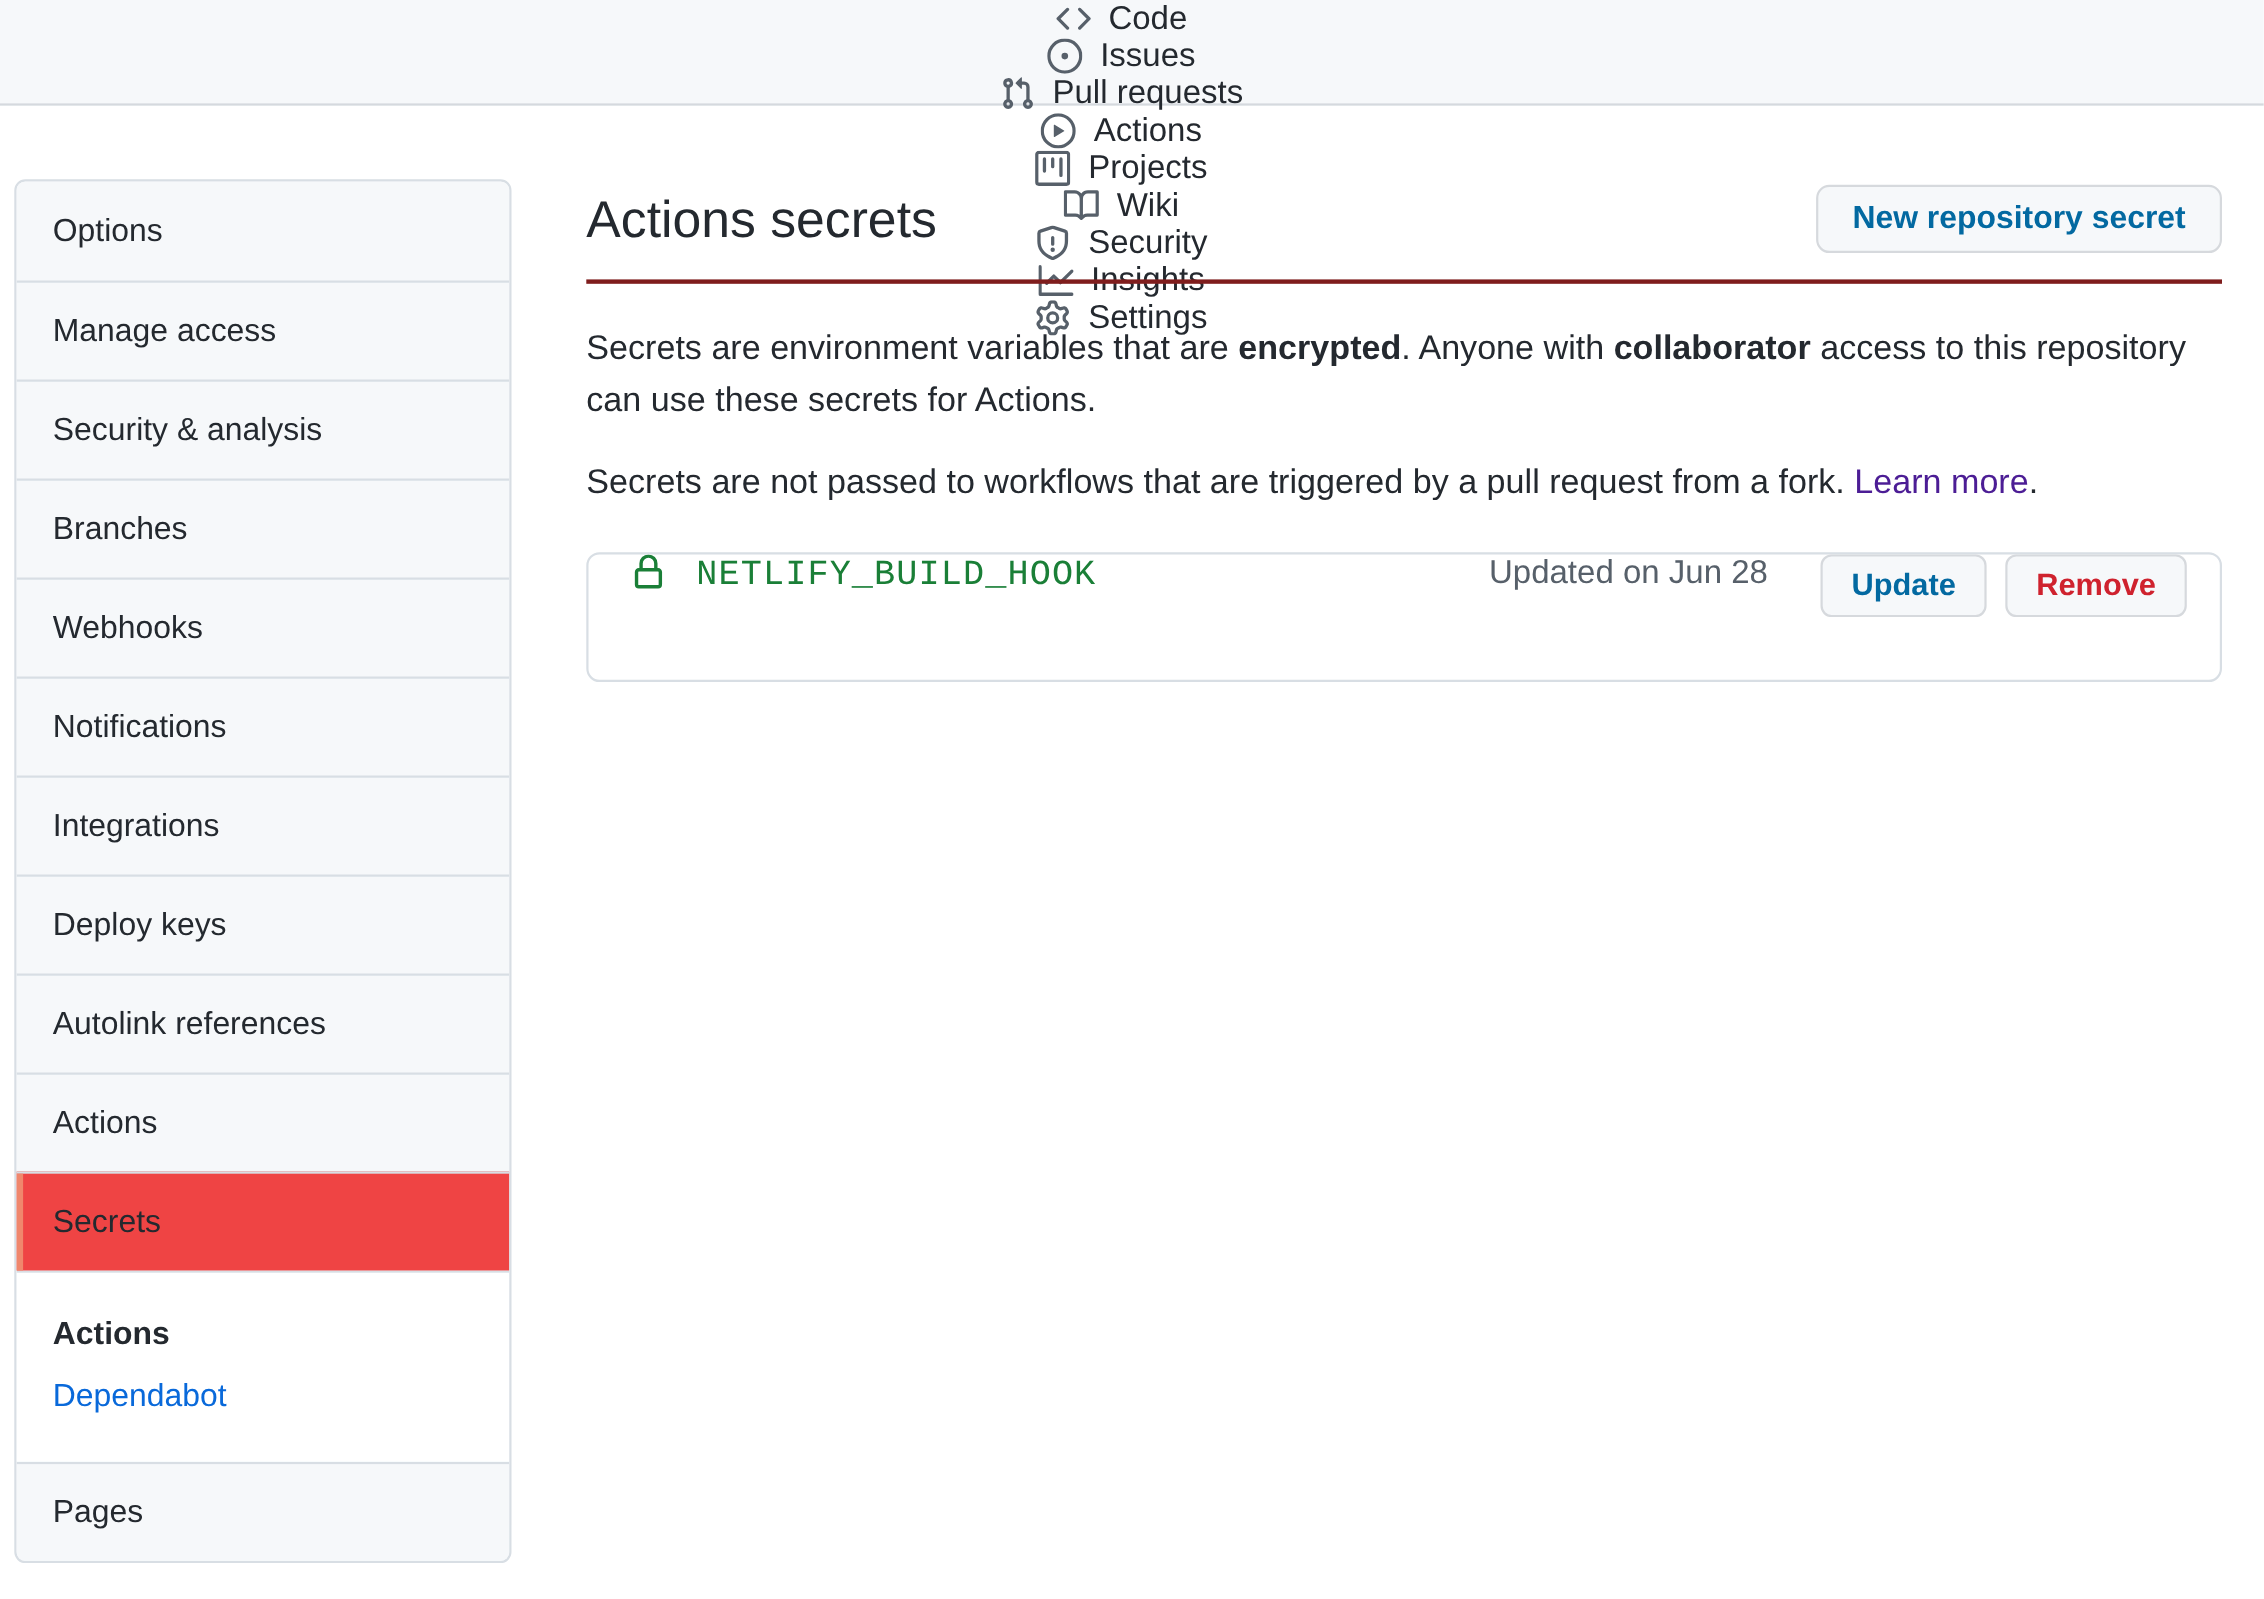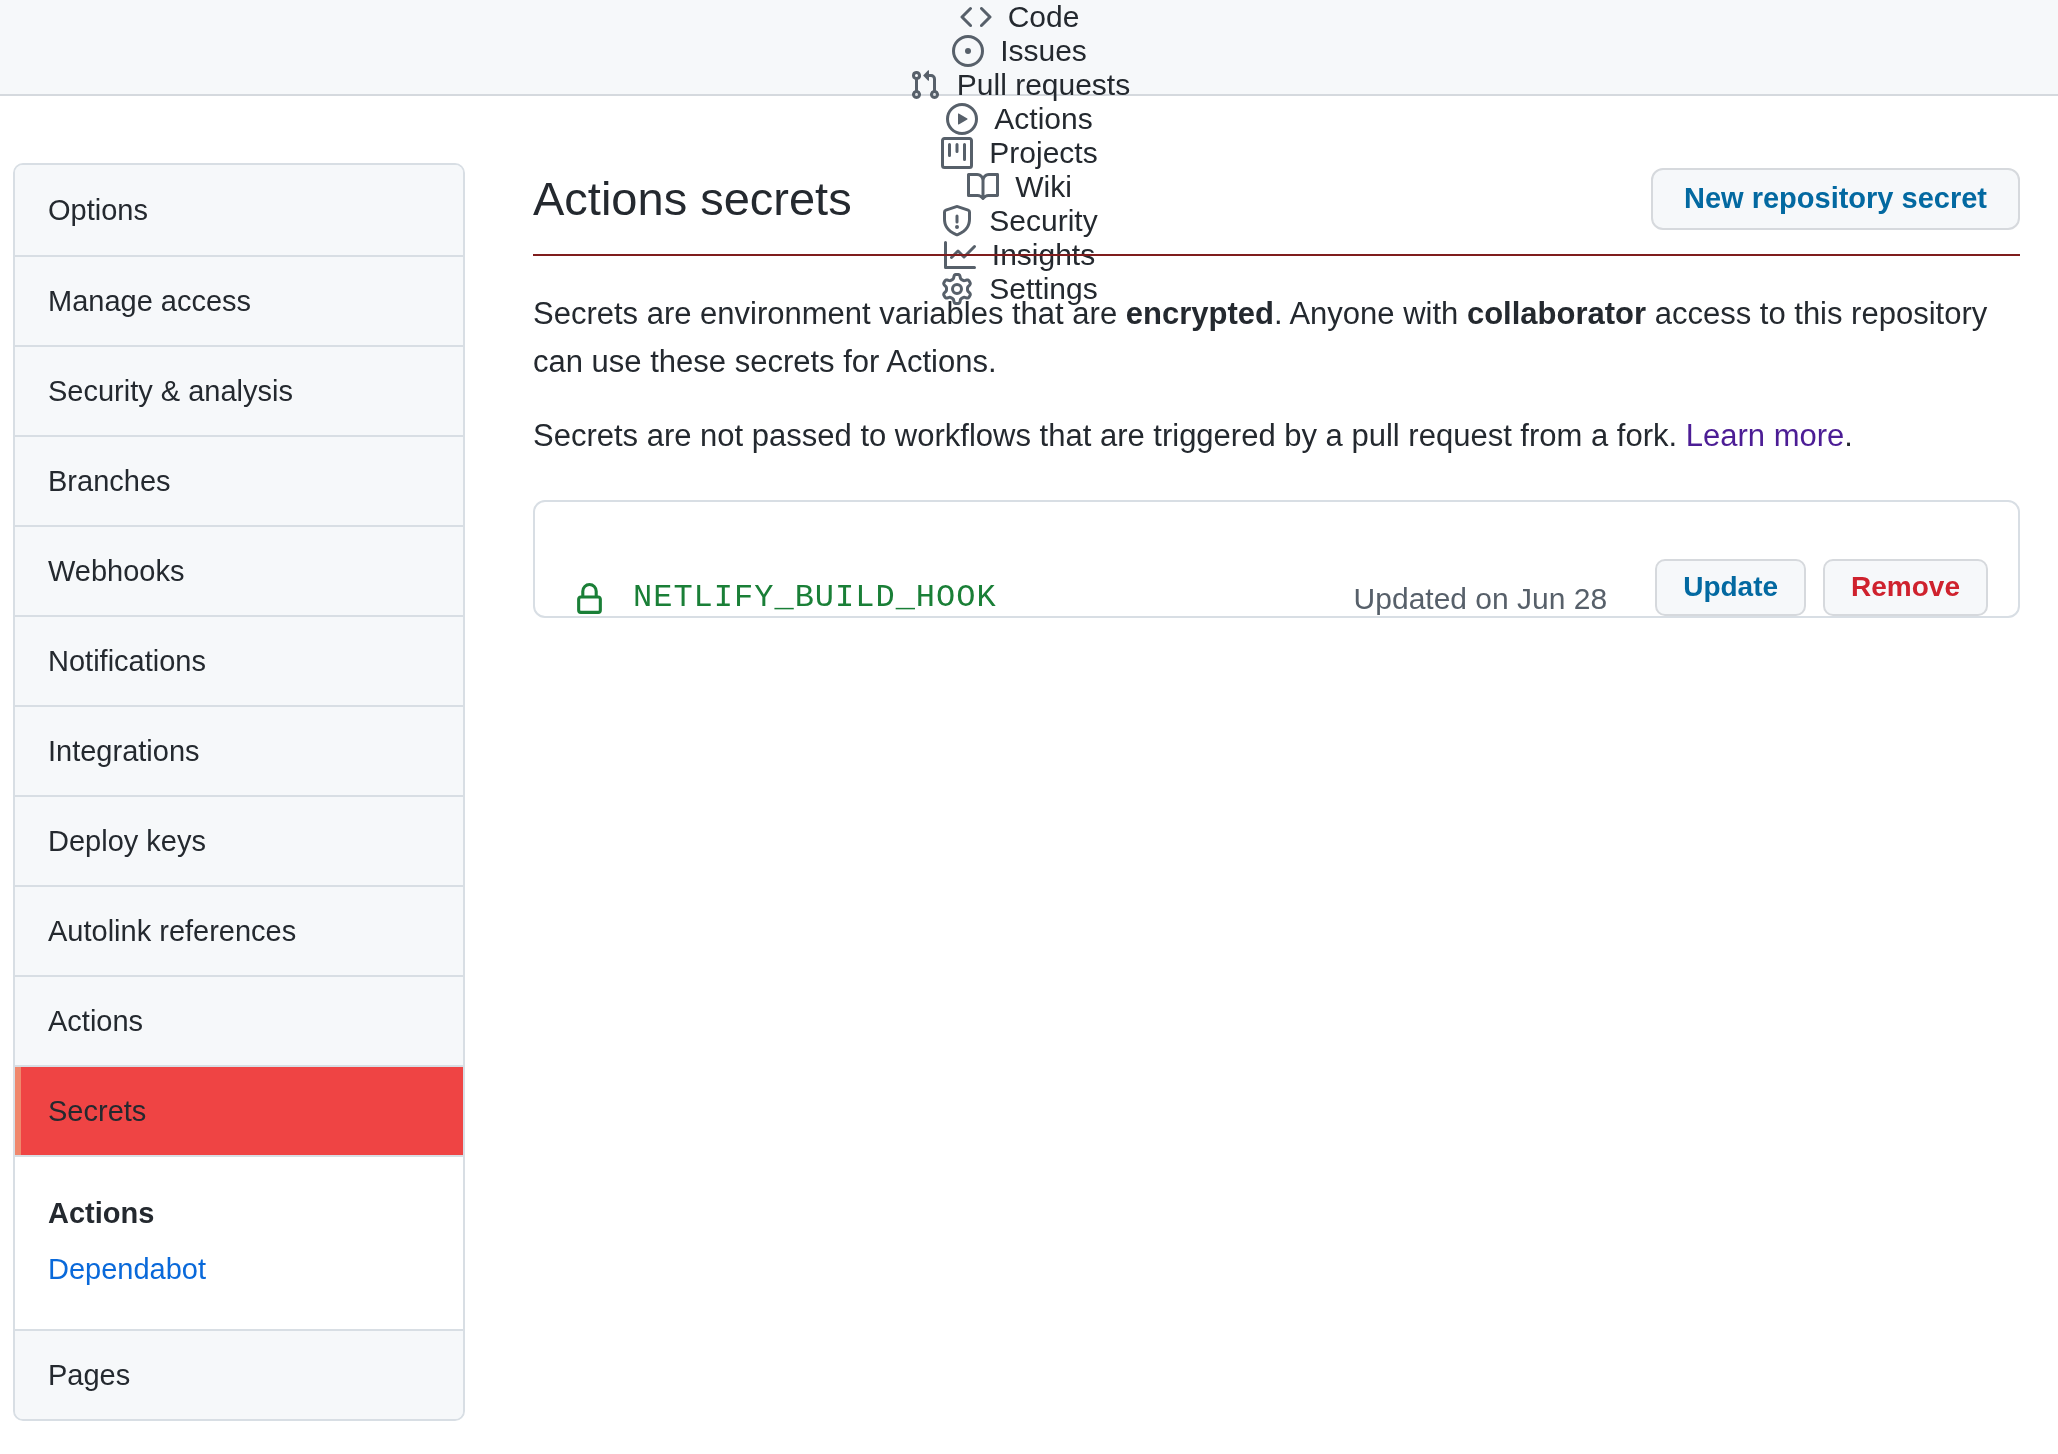--- a/index.html
+++ b/index.html
@@ -70,21 +70,21 @@
   }
   .side-sub-item { font-size: 29px; line-height: 56px; }
   .side-sub-item.active { font-weight: 700; }
   .side-sub-item.link { color: #0969da; cursor: pointer; }
 
   
   .content { flex: 1; margin: 64px 38px 0 68px; min-width: 0; }
   .subhead {
     display: flex; justify-content: space-between; align-items: center;
     padding: 8px 0 24px 0;
-    border-bottom: 2px solid #7f1d1d;
+    border-bottom: 4px solid #7f1d1d;
   }
   .page-title { font-size: 47px; font-weight: 400; margin: 0; line-height: 59px; }
 
   .btn {
     font-family: inherit;
     font-size: 29px; font-weight: 700;
     color: #0369a1;
     background: #f6f8fa;
     border: 2px solid #d6d9dd;
     border-radius: 12px;
@@ -97,21 +97,21 @@
   .desc { font-size: 31px; line-height: 48px; margin: 34px 0 0 0; }
   .desc b { font-weight: 700; }
   .desc.second { margin-top: 26px; }
   .textlink { color: #4c1d95; text-decoration: none; cursor: pointer; }
 
   .secret-row {
     margin-top: 40px;
     height: 118px;
     border: 2px solid #d8dee4;
     border-radius: 12px;
-    display: flex; align-items: flex-end;
+    display: flex; align-items: flex-start;
     padding: 0 30px 0 38px;
     background: #ffffff;
   }
   .lock-wrap { display: flex; align-items: center; }
   .lock-wrap svg { width: 33px; height: 33px; fill: #1a7f37; display: block; }
   .secret-name {
     font-family: "Liberation Mono", "DejaVu Sans Mono", monospace;
     font-size: 32px;
     color: #1a7f37;
     margin-left: 27px;

